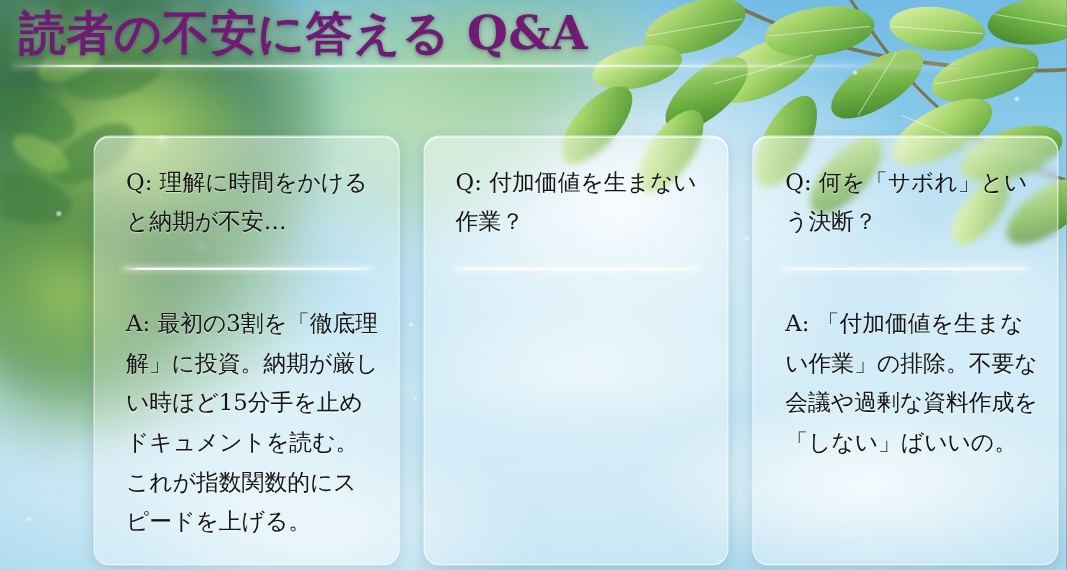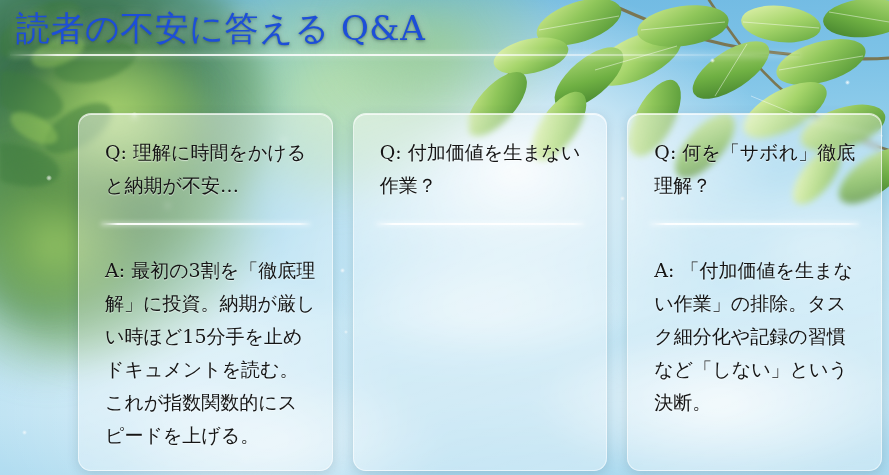--- a/index.html
+++ b/index.html
@@ -101,29 +101,30 @@
     pointer-events: none;
     opacity: 0.92;
     filter: blur(2.2px);
   }
 
   
   .title {
     position: absolute;
     left: 16px;
     top: 6px;
-    font-size: 34px;
+    font-size: 39px;
     line-height: 44px;
-    color: #1d4ed8;
+    color: #701a75;
     letter-spacing: 0.5px;
     text-shadow:
       0 1px 3px rgba(40,80,60,0.55),
       0 0 14px rgba(255,255,255,0.55),
       0 2px 9px rgba(30,70,50,0.35);
     white-space: nowrap;
+    font-weight: bold;
   }
   .title-rule {
     position: absolute;
     left: 10px;
     top: 54px;
     width: 790px;
     height: 2px;
     background: linear-gradient(90deg, rgba(255,255,255,0.10) 0%, rgba(255,255,255,0.85) 6%, rgba(255,255,255,0.88) 52%, rgba(255,255,255,0.35) 84%, rgba(255,255,255,0) 100%);
     box-shadow: 0 0 6px rgba(255,255,255,0.55);
   }
@@ -294,19 +295,19 @@
       <div class="divider"></div>
       <div class="a-text">A: 最初の3割を「徹底理解」に投資。納期が厳しい時ほど15分手を止めドキュメントを読む。これが指数関数的にスピードを上げる。</div>
     </div>
 
     <div class="card">
       <div class="q-text">Q: 付加価値を生まない作業？</div>
       <div class="divider"></div>
     </div>
 
     <div class="card">
-      <div class="q-text">Q: 何を「サボれ」徹底理解？</div>
+      <div class="q-text">Q: 何を「サボれ」という決断？</div>
       <div class="divider"></div>
-      <div class="a-text">A: 「付加価値を生まない作業」の排除。タスク細分化や記録の習慣など「しない」という決断。</div>
+      <div class="a-text">A: 「付加価値を生まない作業」の排除。不要な会議や過剰な資料作成を「しない」ばいいの。</div>
     </div>
 
   </div>
 </div>
 
 </body></html>

